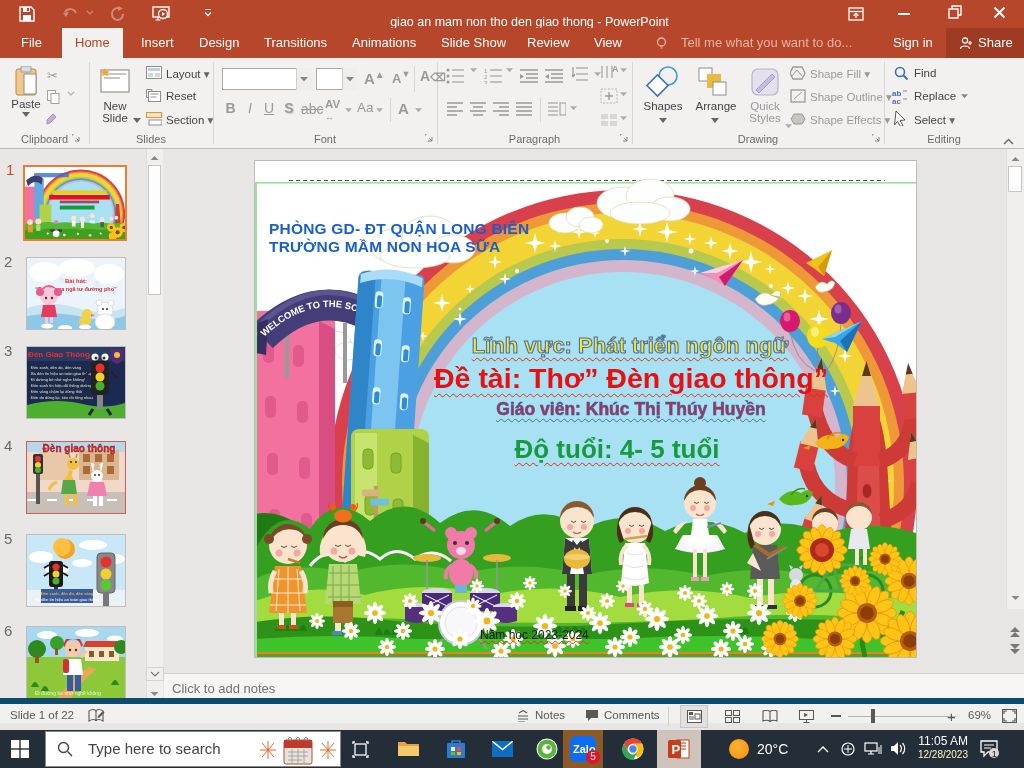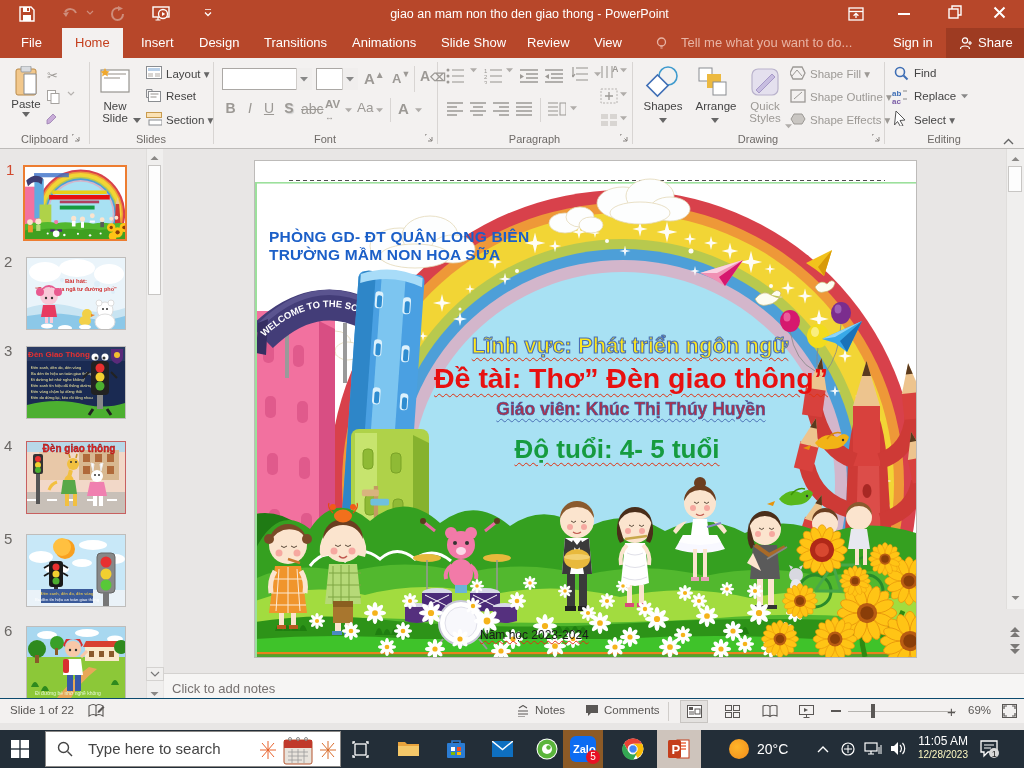--- a/index.html
+++ b/index.html
@@ -2,36 +2,36 @@
 <html><head>
 <meta charset="utf-8">
 <style>
   * { margin:0; padding:0; box-sizing:border-box; }
   html,body { width:1024px; height:768px; overflow:hidden; }
   body { font-family:"Liberation Sans", sans-serif; position:relative; background:#E8E6E5; }
   .abs { position:absolute; }
 
   
   #titlebar { position:absolute; left:0; top:0; width:1024px; height:28px; background:#B7472A; color:#fff; }
-  #titlebar .title { position:absolute; left:0; right:0; top:0; height:28px; line-height:28px; text-align:center; font-size:12.5px; color:#fff;margin-left:35px; }
+  #titlebar .title { position:absolute; left:0; right:0; top:8px; height:28px; line-height:28px; text-align:center; font-size:12.5px; color:#fff;margin-left:35px; }
   
   #tabrow { position:absolute; left:0; top:28px; width:1024px; height:30px; background:#B7472A; }
   .tab { position:absolute; top:0; height:30px; line-height:30px; color:#fff; font-size:13px; padding:0 13px; }
   .tab.active { background:#F3F1F0; color:#C43E1C; }
   
   #ribbon { position:absolute; left:0; top:58px; width:1024px; height:91px; background:#F3F1F0; border-bottom:1px solid #BDBBB9; }
   .grouplabel { position:absolute; bottom:3px; font-size:11px; color:#6E6A67; width:100%; text-align:center; }
   .gsep { position:absolute; top:4px; bottom:4px; width:1px; background:#D8D5D3; }
   .btnlabel { font-size:11.5px; color:#444; }
   .gray { color:#9C9995; }
 
   
   #content { position:absolute; left:0; top:149px; width:1024px; height:556px; background:#E8E6E5; }
   
-  #statusbar { position:absolute; left:0; top:698px; width:1024px; height:25px; background:#F3F1F0; border-top:1px solid #0c4a6e; font-size:11.5px; color:#5A5755; }
+  #statusbar { position:absolute; left:0; top:698px; width:1024px; height:25px; background:#F3F1F0; border-top:6px solid #0c4a6e; font-size:11.5px; color:#5A5755; }
   
   #taskbar { position:absolute; left:0; top:730px; width:1024px; height:38px; background:#232E38;padding-left:44px; }
 </style>
 </head>
 <body>
 
 <div id="titlebar">
 
   <svg class="abs" style="left:19px;top:6px" width="16" height="16" viewBox="0 0 16 16">
     <path d="M1 1 h11 l3 3 v11 h-14 z" fill="none" stroke="#fff" stroke-width="1.4"></path>
@@ -1156,21 +1156,21 @@
       <use href="#sunflower" transform="translate(655 480) scale(1.35)"></use>
       <use href="#sunflower" transform="translate(630 398) scale(0.75)"></use>
       <use href="#sunflower" transform="translate(525 478) scale(0.85)"></use>
       <use href="#sunflower" transform="translate(600 420) scale(0.7)"></use>
       <circle cx="567" cy="389" r="12" fill="#B02818"></circle>
       <circle cx="567" cy="389" r="7" fill="#D84830"></circle>
     </g>
     <rect x="0" y="21" width="2" height="475" fill="#9CE09C"></rect>
   </svg>
 
-  <div class="abs" style="left:14px;top:67px;font-size:15.5px;font-weight:bold;color:#1B5FC8;line-height:17.5px;letter-spacing:0.2px">PHÒNG GD- ÐT QUẬN LONG BIÊN<br>TRƯỜNG MẦM NON HOA SỮA</div>
+  <div class="abs" style="left:14px;top:59px;font-size:15.5px;font-weight:bold;color:#1B5FC8;line-height:17.5px;letter-spacing:0.2px">PHÒNG GD- ÐT QUẬN LONG BIÊN<br>TRƯỜNG MẦM NON HOA SỮA</div>
   <div class="abs" style="left:0;top:172px;width:750px;text-align:center;font-size:22px;font-weight:bold;color:#FFE81A;-webkit-text-stroke:1.1px #4A6FB5;text-decoration:underline wavy #E03010 1px;text-underline-offset:4px">Lĩnh vực: Phát triển ngôn ngữ</div>
   <div class="abs" style="left:0;top:201px;width:752px;text-align:center;font-size:28.5px;font-weight:bold;color:#E81010;text-decoration:underline wavy #E03010 1px;text-underline-offset:5px">Đề tài: Thơ” Đèn giao thông”</div>
   <div class="abs" style="left:0;top:238px;width:752px;text-align:center;font-size:17.5px;font-weight:bold;color:#B03048;-webkit-text-stroke:0.6px #3A5FA8;text-decoration:underline wavy #4A6FB5 1px;text-underline-offset:3px">Giáo viên: Khúc Thị Thúy Huyền</div>
   <div class="abs" style="left:0;top:273px;width:724px;text-align:center;font-size:26px;font-weight:bold;color:#169B3F;text-decoration:underline wavy #E03010 1px;text-underline-offset:4px">Độ tuổi: 4- 5 tuổi</div>
   <div class="abs" style="left:225px;top:467px;font-size:12px;color:#1A1A1A;text-decoration:underline wavy #E03010 1px">Năm học 2023-2024</div>
   </div>
 
   <div class="abs" style="left:1006px;top:0;width:18px;height:460px;background:#F0EFEE;border-left:1px solid #E0DEDC"></div>
   <svg class="abs" style="left:1010px;top:5px" width="11" height="10" viewBox="0 0 11 10">
       <path d="M1.5 7 L5.5 3 L9.5 7 z" fill="#8A8886"></path>

